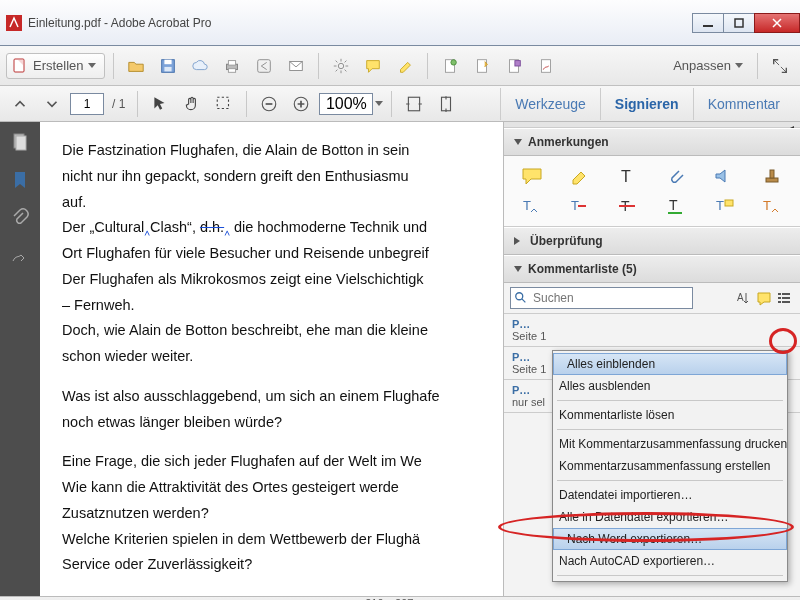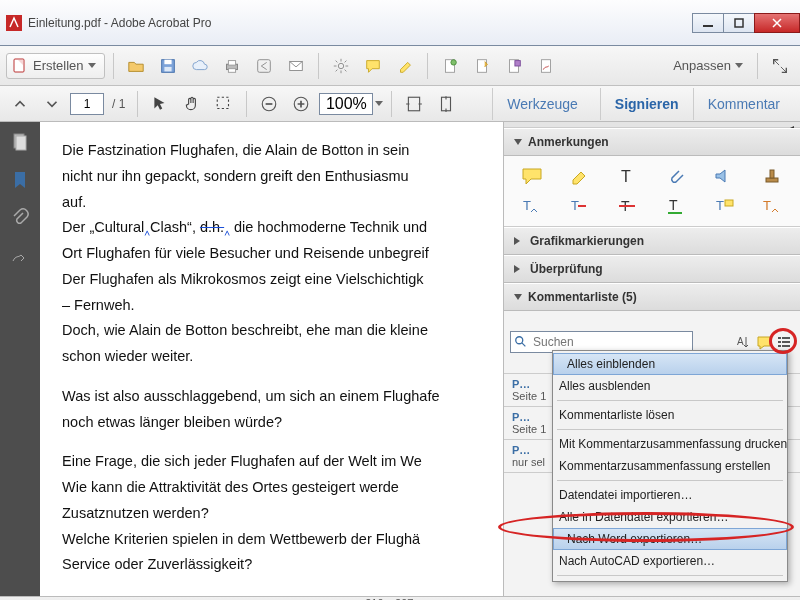--- a/index.html
+++ b/index.html
@@ -22,41 +22,41 @@
 .anpassen { display:flex;align-items:center;gap:4px;font-size:13px;color:#555;padding:4px 6px;}
 .arrow-down { border-left:4px solid transparent;border-right:4px solid transparent;border-top:5px solid #666;display:inline-block;}
 
 
 .toolbar2 { height:36px; background: linear-gradient(#f7f7f7,#e8e8e8); border-bottom:1px solid #bbb; display:flex;align-items:center;padding:0 6px; gap:4px;}
 .pagefield { width:34px; height:22px; border:1px solid #7a8aa0; font-size:12px; text-align:center; background:#fff;}
 .pagecount { font-size:12px; color:#555; padding:0 4px;}
 .zoomfield { width:54px; height:22px; border:1px solid #7a8aa0; font-size:16px; text-align:center; background:#fff;}
 .rightlinks { margin-left:auto; display:flex; gap:0; }
 .rightlinks a { font-size:14px; color:#4a7ab4; text-decoration:none; padding:8px 14px; border-left:1px solid #ccc;}
-.rightlinks a.sign { font-weight:bold; color:#2a65a8;margin-left:8px;}
+.rightlinks a.sign { font-weight:bold; color:#2a65a8;}
 
 
 .main { display:flex; height: calc(600px - 28px - 40px - 36px - 22px); }
 .leftrail { width:40px; background:#4d4d4d; display:flex; flex-direction:column; align-items:center; padding-top:10px; gap:18px;}
 .leftrail .railicon { width:20px; height:20px; color:#ccc; }
 .leftrail svg { width:20px; height:20px; }
 
 .doc { flex:1; background:#fff; padding:18px 14px 0 22px; overflow:hidden; font-size:14.5px; line-height:1.5; color:#111; font-family: Calibri, "Segoe UI", sans-serif; border-right:1px solid #bbb;}
 .doc p { margin-bottom:4px; }
 .doc .caret { color:#1a4fd8; }
 
 .rightpanel { width:296px; background:#f3f3f3; display:flex; flex-direction:column; font-size:12px; color:#333;}
 .panel-hd { background:linear-gradient(#ededed,#dcdcdc); border-top:1px solid #fff; border-bottom:1px solid #bbb; padding:6px 10px; font-weight:bold; display:flex;align-items:center;gap:6px;}
 .panel-hd .tri { border-left:4px solid transparent;border-right:4px solid transparent;border-top:6px solid #555;}
 .panel-hd .tri.right { border-top:4px solid transparent;border-bottom:4px solid transparent;border-left:6px solid #555;width:0;height:0;}
 .annot-tools { background:#fafafa; padding:10px 12px; display:grid; grid-template-columns:repeat(6,1fr); gap:10px 16px; border-bottom:1px solid #ccc; }
 .annot-tools .cell { display:flex;align-items:center;justify-content:center; color:#4a7ab4; }
 .annot-tools svg { width:22px; height:20px; }
 
-.searchrow { display:flex; align-items:center; padding:20px 6px; border-bottom:1px solid #ccc; }
+.searchrow { display:flex; align-items:center; padding:4px 6px; border-bottom:1px solid #ccc; }
 .searchrow input { flex:1; height:22px; border:1px solid #7a8aa0; padding:0 4px 0 22px; font-size:12px; background:#fff; }
 .searchwrap { position:relative; flex:1; }
 .searchwrap svg { position:absolute; left:4px; top:4px; width:14px; height:14px; color:#3b6ea5; }
 .opt-icn { width:20px; height:20px; display:flex;align-items:center;justify-content:center; }
 
 .clist { flex:1; overflow:hidden; }
 .clist .item { border-bottom:1px solid #ccc; padding:4px 8px; font-size:11px; color:#555; }
 .clist .item .hd { color:#3b6ea5; font-weight:bold; }
 
 
@@ -378,24 +378,20 @@
         </div>
       <div class="cell">
           <svg viewBox="0 0 22 20">
             <text x="2" y="14" font-size="13" font-family="serif" fill="#d37a2a">T</text>
             <path d="M11 16l3-3 3 3" stroke="#d37a2a" fill="none"></path>
           </svg>
         </div>
     </div>
     <div class="panel-hd">
         <span class="tri right"></span>
-        <span>Grafikmarkierungen</span>
-      </div>
-    <div class="panel-hd">
-        <span class="tri right"></span>
         <span>Überprüfung</span>
       </div>
     <div class="panel-hd">
         <span class="tri"></span>
         <span>Kommentarliste (5)</span>
       </div>
     <div class="searchrow">
       <div class="searchwrap">
         <svg viewBox="0 0 16 16">
             <circle cx="6" cy="6" r="4" fill="none" stroke="#3b6ea5" stroke-width="1.5"></circle>

